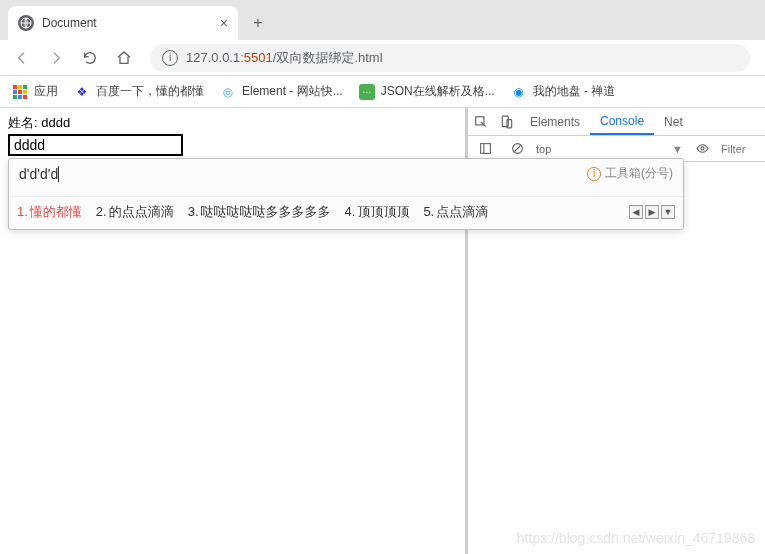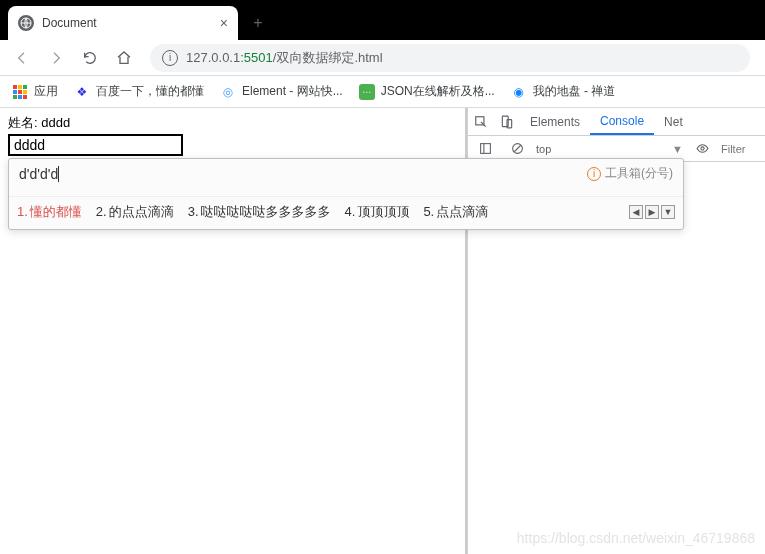--- a/index.html
+++ b/index.html
@@ -1,19 +1,19 @@
 <!DOCTYPE html>
 <html><head>
 <meta charset="utf-8">
 <style>
 * { margin: 0; padding: 0; box-sizing: border-box; font-family: "Microsoft YaHei", Arial, sans-serif; }
 body { width: 765px; height: 554px; background: #fff; position: relative; overflow: hidden; }
 
 
-.chrome-top { background: #000000; height: 40px; display: flex; align-items: flex-end; padding-left: 8px; }
+.chrome-top { background: #e5e5e5; height: 40px; display: flex; align-items: flex-end; padding-left: 8px; }
 .tab { background: #fff; height: 34px; border-radius: 8px 8px 0 0; display: flex; align-items: center; padding: 0 10px; min-width: 230px; position: relative; }
 .tab .favicon { width: 16px; height: 16px; border-radius: 50%; background: #5f6368; margin-right: 8px; display: flex; align-items: center; justify-content: center; }
 .tab .favicon svg { width: 12px; height: 12px; fill: #fff; }
 .tab .title { font-size: 12px; color: #3c4043; flex: 1; }
 .tab .close { color: #5f6368; font-size: 14px; margin-left: 8px; cursor: pointer; }
 .newtab { width: 28px; height: 28px; display: flex; align-items: center; justify-content: center; color: #5f6368; font-size: 16px; margin-left: 6px; margin-bottom: 3px; cursor: pointer; }
 
 
 .toolbar { height: 36px; background: #fff; border-bottom: 1px solid #dadce0; display: flex; align-items: center; padding: 0 8px; gap: 6px; }
 .navbtn { width: 28px; height: 28px; display: flex; align-items: center; justify-content: center; color: #9aa0a6; border-radius: 50%; }
@@ -99,21 +99,21 @@
       </svg>
     </div>
   <div class="navbtn active">
       <svg width="16" height="16" viewBox="0 0 24 24">
         <path d="M3 11l9-8 9 8M6 10v10h12V10" fill="none" stroke="currentColor" stroke-width="2"></path>
       </svg>
     </div>
   <div class="urlbar">
     <span class="info">i</span>
     <span>127.0.0.1</span>
-      <span style="color:#15803d">:5501</span>
+      <span style="color:#c2410c">:5501</span>
       <span>/双向数据绑定.html</span>
   </div>
 </div>
 
 <div class="bookmarks">
   <div class="bm">
     <span class="ico">
         <span class="apps-ico">
           <span></span>
           <span></span>

